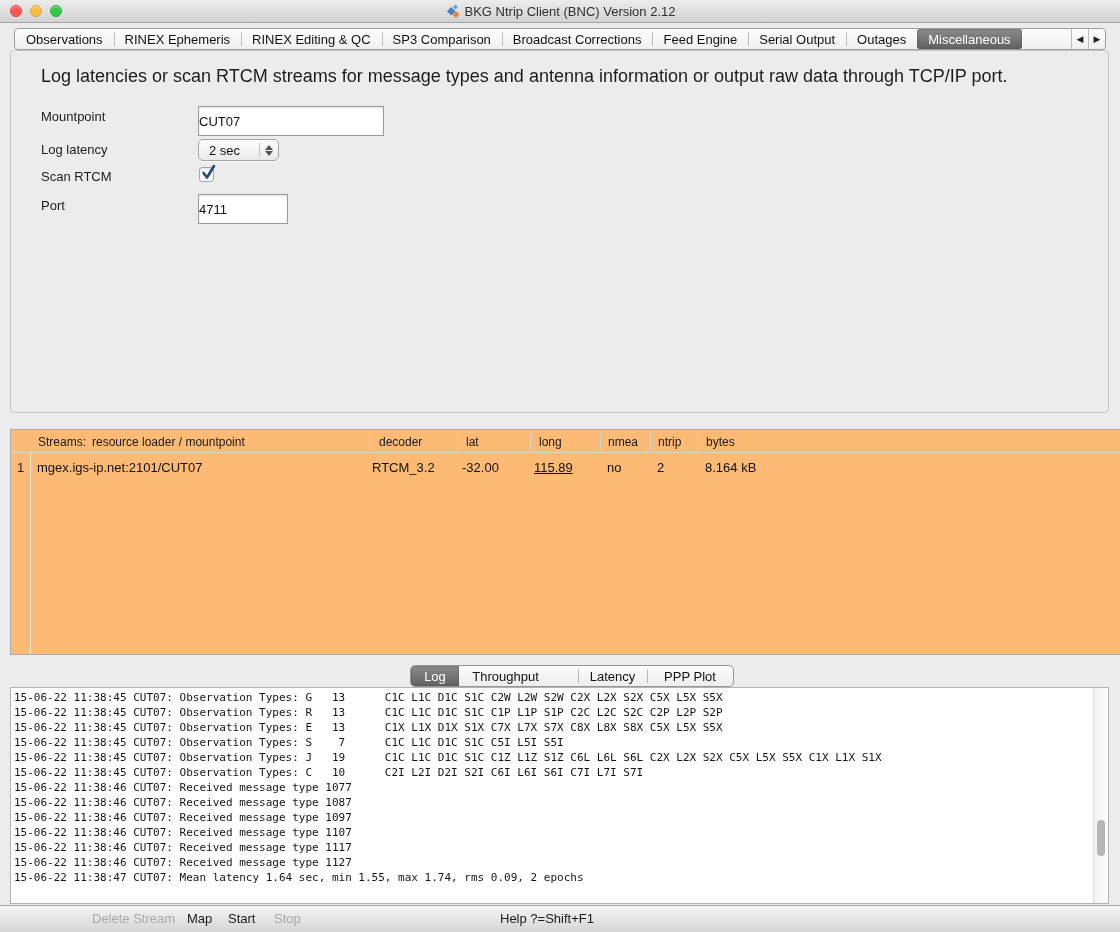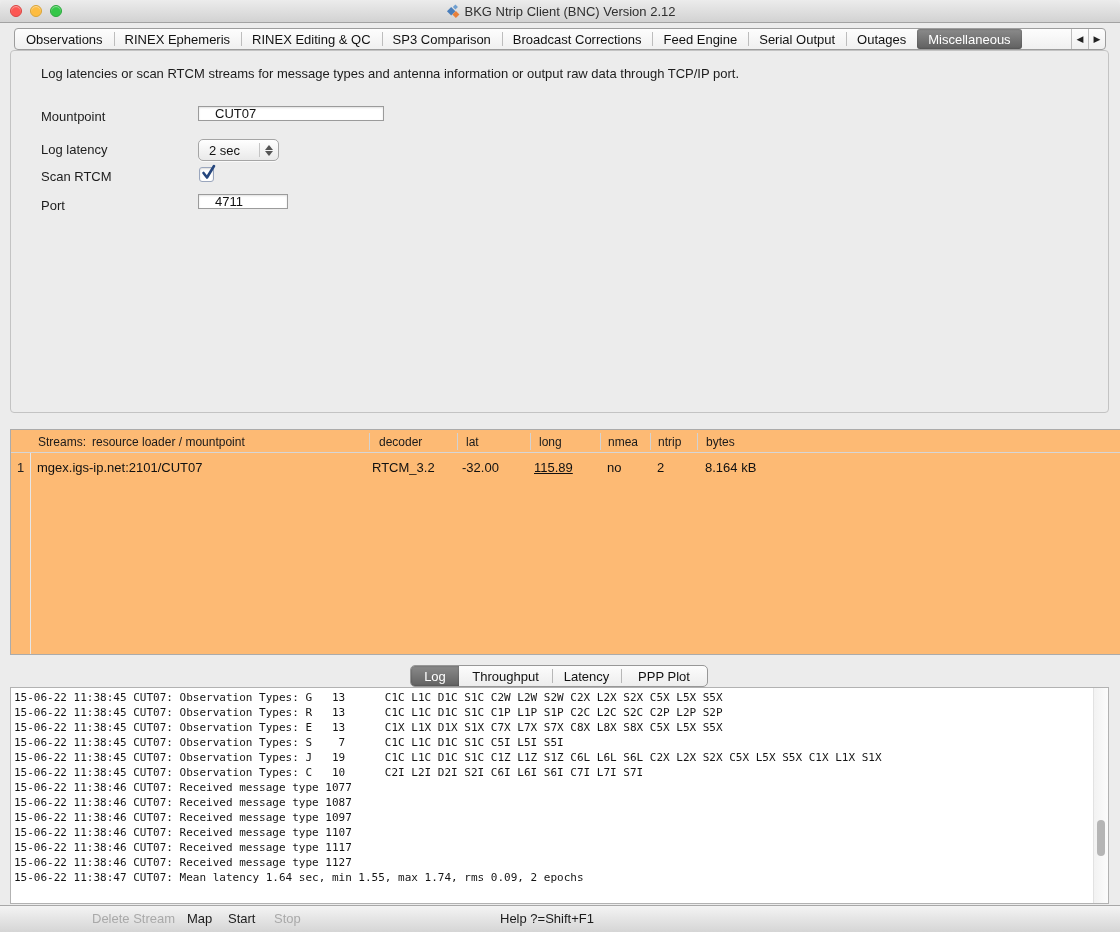--- a/index.html
+++ b/index.html
@@ -30,25 +30,25 @@
   .tab.selected { background:linear-gradient(#8b8b8b,#606060); color:#fff;
     border-radius:3px; box-shadow:inset 0 0 2px rgba(0,0,0,.35);text-align:center; }
   .tab.selected::before, .tab.selected + .tab::before { display:none; }
   .tab-arrows { margin-left:auto; display:flex; }
   .tab-arrow { width:17px; display:flex; align-items:center; justify-content:center;
     font-size:9px; color:#222; border-left:1px solid #bdbdbd; }
 
   
   .panel { position:absolute; left:10px; top:50px; width:1099px; height:363px;
     border:1px solid #c3c3c3; border-radius:4px; background:#ececec; }
-  .desc { position:absolute; left:30px; top:15px; font-size:13px; color:#1c1c1c; }
+  .desc { position:absolute; left:30px; top:15px; font-size:18px; color:#1c1c1c; }
   .flabel { position:absolute; left:30px; font-size:13px; color:#1c1c1c; }
-  .tinput { position:absolute; left:187px; height:15px; border:1px solid #9b9b9b;
+  .tinput { position:absolute; left:187px; height:30px; border:1px solid #9b9b9b;
     background:#fff; font-family:"Liberation Sans",sans-serif; font-size:13px; color:#111;
-    padding:0 16px; box-shadow:inset 0 1px 2px rgba(0,0,0,.12); }
+    padding:0 0; box-shadow:inset 0 1px 2px rgba(0,0,0,.12); }
   .combo { position:absolute; left:187px; top:88px; width:81px; height:22px;
     border:1px solid #a5a5a5; border-radius:5px; background:linear-gradient(#ffffff,#e9e9e9);
     display:flex; align-items:center; font-size:13px; color:#111;
     box-shadow:0 1px 0 rgba(255,255,255,.7); }
   .combo-text { padding-left:10px; flex:1; }
   .combo-divider { width:1px; height:14px; background:#c4c4c4; }
   .combo-arrows { width:18px; display:flex; flex-direction:column; align-items:center;
     justify-content:center; gap:1px; }
   .arr-up { width:0; height:0; border-left:4px solid transparent; border-right:4px solid transparent;
     border-bottom:5px solid #555; }
@@ -191,21 +191,21 @@
       <span style="left:523px;text-decoration:underline;">115.89</span>
       <span style="left:596px;">no</span>
       <span style="left:646px;">2</span>
       <span style="left:694px;">8.164 kB</span>
     </div>
   </div>
 
   <div class="logtabs">
     <div class="logtab selected" style="width:48px;">Log</div>
     <div class="logtab" style="width:93px;">Throughput</div>
-    <div class="logtab" style="width:69px;">Latency</div>
+    <div class="logtab" style="width:69px;margin-left:26px;">Latency</div>
     <div class="logtab" style="width:86px;">PPP Plot</div>
   </div>
 
   <div class="logarea">
     <div class="logcontent">
       <div class="log-line">15-06-22 11:38:45 CUT07: Observation Types:</div>
       <div class="log-line">15-06-22 11:38:45 CUT07: Observation Types: G   13      C1C L1C D1C S1C C2W L2W S2W C2X L2X S2X C5X L5X S5X</div>
       <div class="log-line">15-06-22 11:38:45 CUT07: Observation Types: R   13      C1C L1C D1C S1C C1P L1P S1P C2C L2C S2C C2P L2P S2P</div>
       <div class="log-line">15-06-22 11:38:45 CUT07: Observation Types: E   13      C1X L1X D1X S1X C7X L7X S7X C8X L8X S8X C5X L5X S5X</div>
       <div class="log-line">15-06-22 11:38:45 CUT07: Observation Types: S    7      C1C L1C D1C S1C C5I L5I S5I</div>

